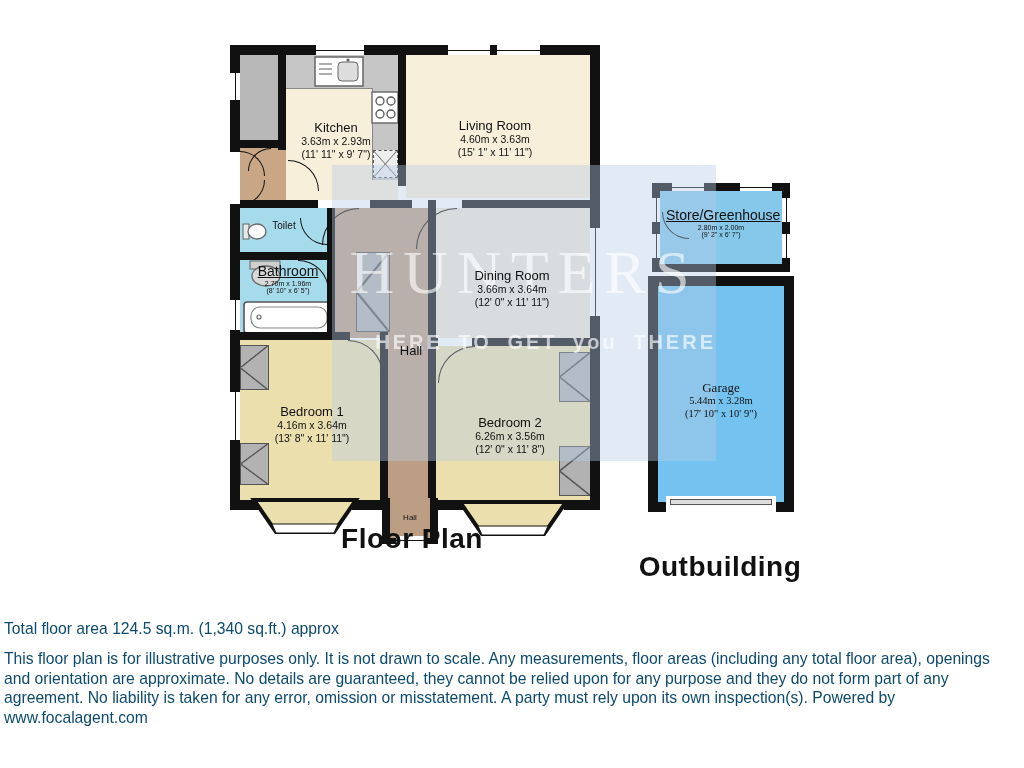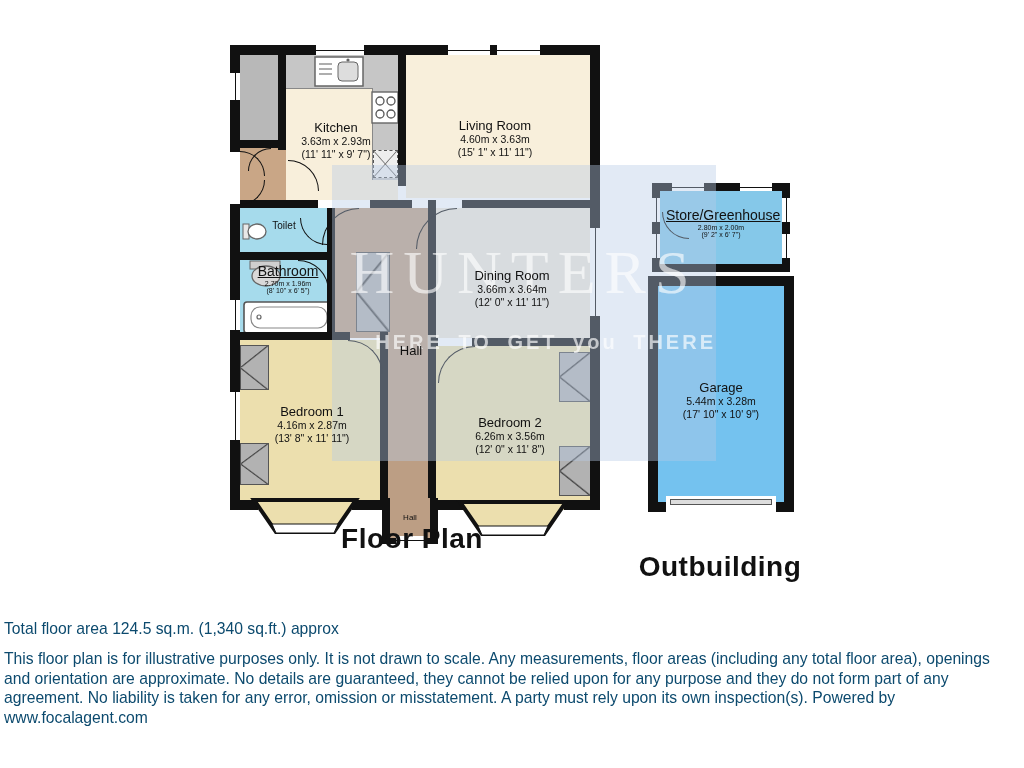--- a/index.html
+++ b/index.html
@@ -191,37 +191,37 @@
   <div class="lbl small" style="left:252px;top:263px;width:72px;">
     <span class="nm">Bathroom</span>
     <span class="dm">2.70m x 1.96m</span>
     <span class="dm">(8' 10" x 6' 5")</span>
   </div>
   <div class="lbl" style="left:386px;top:343px;width:50px;">
     <span class="nm">Hall</span>
   </div>
   <div class="lbl" style="left:248px;top:404px;width:128px;">
     <span class="nm">Bedroom 1</span>
-    <span class="dm">4.16m x 2.87m</span>
+    <span class="dm">4.16m x 3.64m</span>
     <span class="dm">(13' 8" x 11' 11")</span>
   </div>
   <div class="lbl" style="left:445px;top:415px;width:130px;">
     <span class="nm">Bedroom 2</span>
     <span class="dm">6.26m x 3.56m</span>
     <span class="dm">(12' 0" x 11' 8")</span>
   </div>
   <div class="lbl" style="left:392px;top:513px;width:36px;">
     <span class="nm" style="font-size:8px;">Hall</span>
   </div>
   <div class="lbl small" style="left:666px;top:207px;width:110px;">
     <span class="nm">Store/Greenhouse</span>
     <span class="dm">2.80m x 2.00m</span>
     <span class="dm">(9' 2" x 6' 7")</span>
   </div>
-  <div class="lbl" style="left:656px;top:380px;width:130px;">
+  <div class="lbl" style="left:656px;top:380px;width:130px;font-family:Liberation Serif, serif;">
     <span class="nm">Garage</span>
     <span class="dm">5.44m x 3.28m</span>
     <span class="dm">(17' 10" x 10' 9")</span>
   </div>
 
   <div class="title" style="left:312px;top:523px;width:200px;">Floor Plan</div>
   <div class="title" style="left:620px;top:551px;width:200px;">Outbuilding</div>
 
   <div class="footer-line" style="top:620px;width:600px;">Total floor area 124.5 sq.m. (1,340 sq.ft.) approx</div>
   <div class="footer-line" style="top:649px;width:1014px;line-height:19.5px;">This floor plan is for illustrative purposes only. It is not drawn to scale. Any measurements, floor areas (including any total floor area), openings and orientation are approximate. No details are guaranteed, they cannot be relied upon for any purpose and they do not form part of any agreement. No liability is taken for any error, omission or misstatement. A party must rely upon its own inspection(s). Powered by www.focalagent.com</div>

